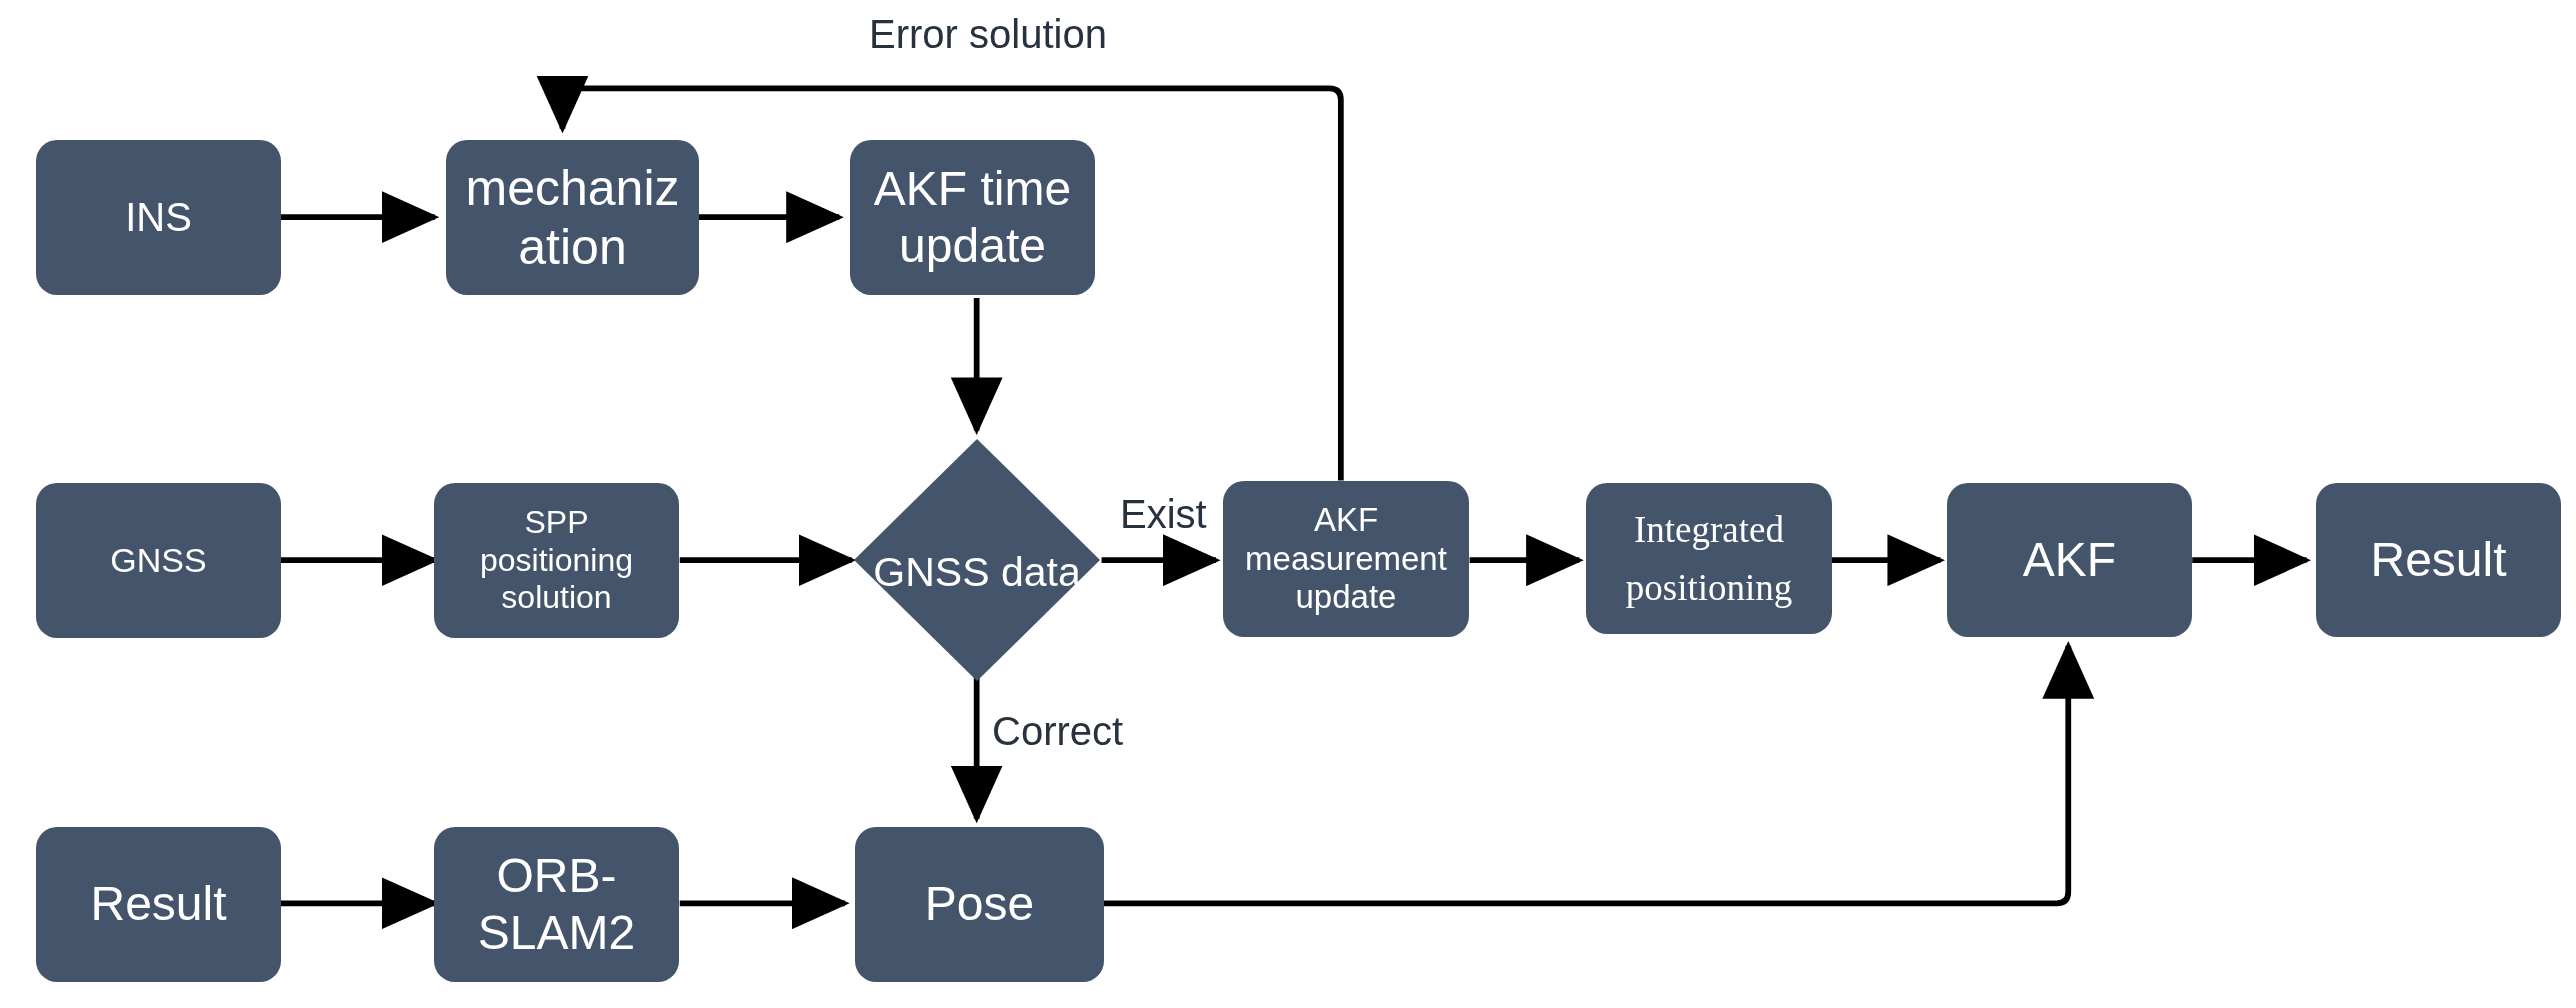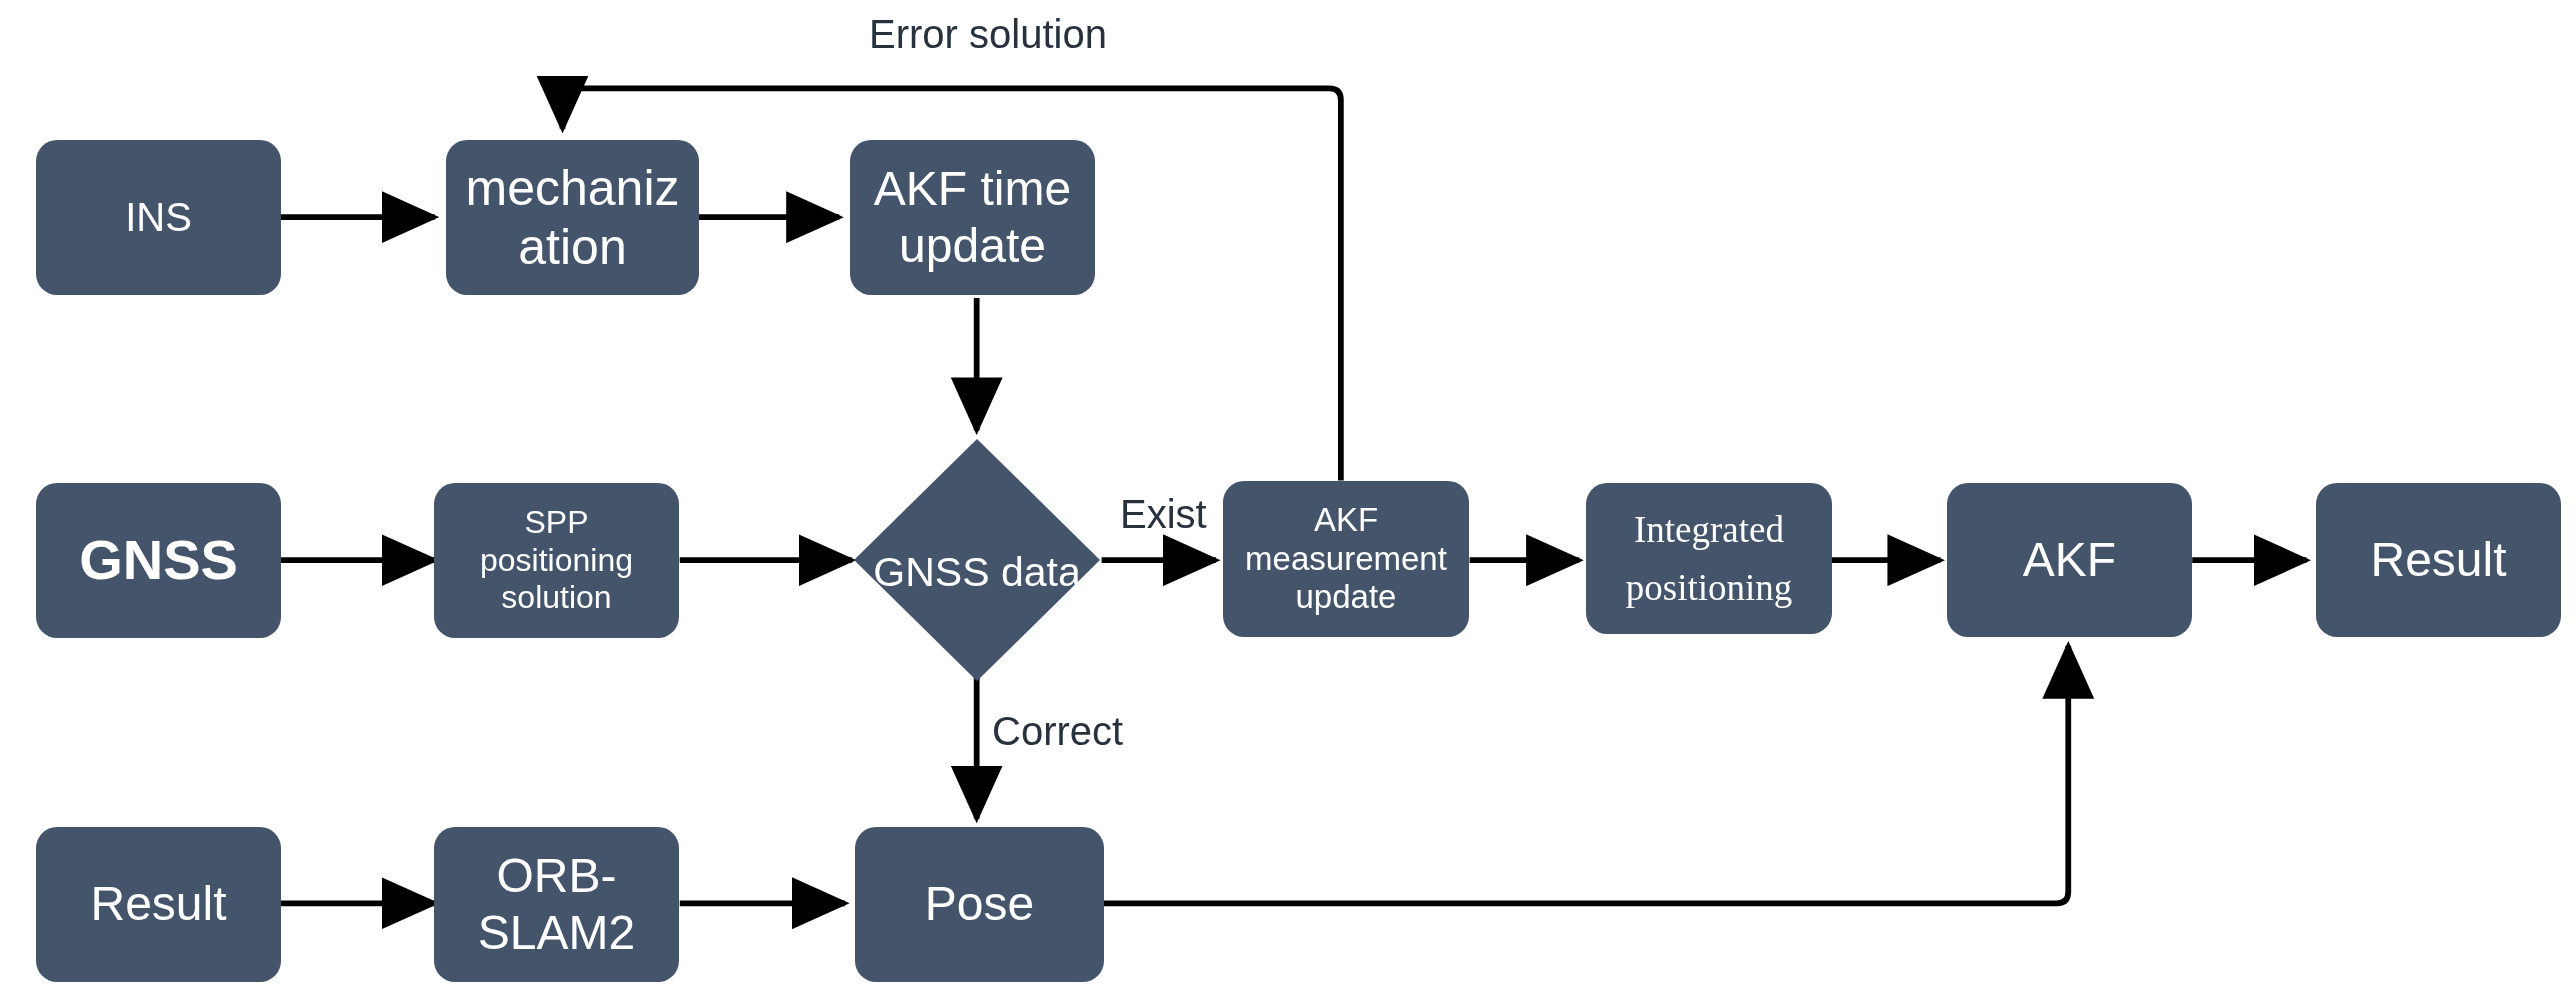--- a/index.html
+++ b/index.html
@@ -123,21 +123,21 @@
   <div class="node" style="left:434px; top:140px; width:253px; height:155px; font-size:50px;margin-left:12px;">
     <span>mechaniz
 ation</span>
   </div>
 
   <div class="node" style="left:850px; top:140px; width:245px; height:155px; font-size:48px;">
     <span>AKF time
 update</span>
   </div>
 
-  <div class="node" style="left:36px; top:483px; width:245px; height:155px; font-size:56px;font-weight:bold;">
+  <div class="node" style="left:36px; top:483px; width:245px; height:155px; font-size:34px;">
     <span>GNSS</span>
   </div>
 
   <div class="node" style="left:434px; top:483px; width:245px; height:155px; font-size:32px;">
     <span>SPP
 positioning
 solution</span>
   </div>
 
   <div class="diamond" style="left:852px; top:437px; width:250px; height:246px;">

